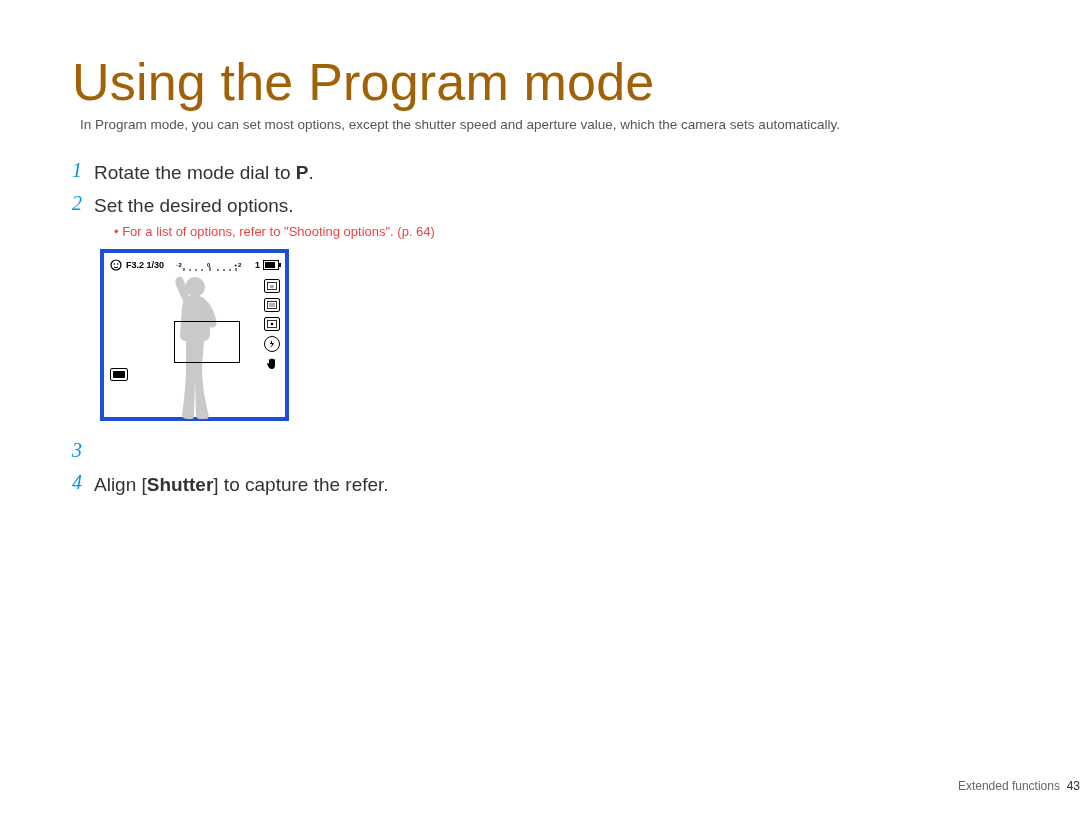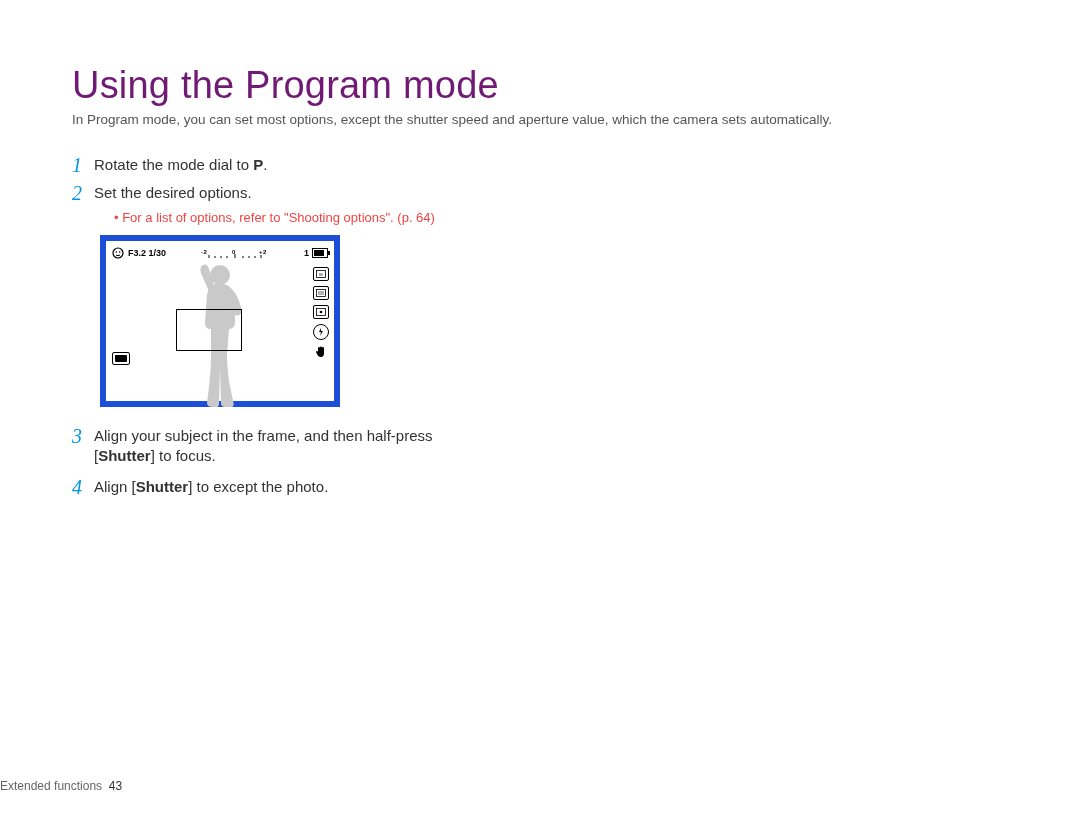--- a/index.html
+++ b/index.html
@@ -10,31 +10,31 @@
     background: #ffffff;
     font-family: Arial, Helvetica, sans-serif;
     color: #333;
     position: relative;
   }
   .page {
     padding: 48px 72px 0 72px;
     box-sizing: border-box;
   }
   h1.title {
-    color: #701a75;
-    font-size: 38px;
+    color: #a16207;
+    font-size: 52px;
     font-weight: 400;
-    margin: 16px 0 2px 0;
+    margin: 4px 0 2px 0;
     letter-spacing: 0.2px;
     font-family: Arial, Helvetica, sans-serif;
   }
   .intro {
     font-size: 13.5px;
     color: #555;
-    margin: 4px 0 24px 0;
+    margin: 4px 0 24px 8px;
     line-height: 1.4;
   }
   .steps {
     width: 520px;
   }
   .step {
     display: flex;
     align-items: flex-start;
     margin-bottom: 6px;
   }
@@ -42,44 +42,44 @@
     color: #0094e6;
     font-style: italic;
     font-family: Georgia, 'Times New Roman', serif;
     font-size: 20px;
     width: 22px;
     flex: 0 0 22px;
     line-height: 1.1;
     text-align: left;
   }
   .step-body {
-    font-size: 15px;
+    font-size: 19px;
     color: #333;
     line-height: 1.35;
     padding-top: 1px;
   }
   .step-body .p-icon {
     font-weight: bold;
     font-family: Arial, sans-serif;
   }
   .sub-bullet {
     font-size: 13px;
     color: #ef4444;
     margin: 4px 0 10px 42px;
   }
   .sub-bullet::before {
     content: "• ";
   }
   .lcd-wrap {
     margin: 8px 0 18px 28px;
   }
   .lcd {
-    width: 240px;
+    width: 189px;
     height: 172px;
-    border: 6px solid #1d4ed8;
+    border: 4px solid #1d4ed8;
     position: relative;
     background: #fff;
     box-sizing: border-box;
     padding-left: 32px;
   }
   .lcd .top-row {
     position: absolute;
     top: 4px;
     left: 6px;
     right: 6px;
@@ -155,21 +155,21 @@
     border: 1.5px solid #000;
     background: rgba(255,255,255,0);
   }
 
   .bold { font-weight: bold; }
 
   .footer {
     position: absolute;
     left: 0; right: 0;
     bottom: 22px;
-    text-align: left;
+    text-align: right;
     font-size: 12px;
     color: #666;
     margin-top: 25px;
   }
   .footer .pg { color: #333; }
 </style>
 </head>
 <body>
 
 <div class="page">
@@ -278,30 +278,26 @@
             </g>
           </svg>
         </div>
 
         <div class="focus-frame"></div>
       </div>
     </div>
 
     <div class="step">
       <div class="step-num">3</div>
-      <div class="step-body">
-        <span>Align your subject in the frame, and then half-press</span><br>
-        <span>[</span><span class="bold">Shutter</span><span>] to focus.</span>
-      </div>
     </div>
 
     <div class="step" style="margin-top:10px;">
       <div class="step-num">4</div>
       <div class="step-body">
-        <span>Align [</span><span class="bold">Shutter</span><span>] to except the photo.</span>
+        <span>Align [</span><span class="bold">Shutter</span><span>] to capture the refer.</span>
       </div>
     </div>
 
   </div>
 </div>
 
 <div class="footer">
   <span>Extended functions</span>&nbsp;&nbsp;<span class="pg">43</span>
 </div>
 

